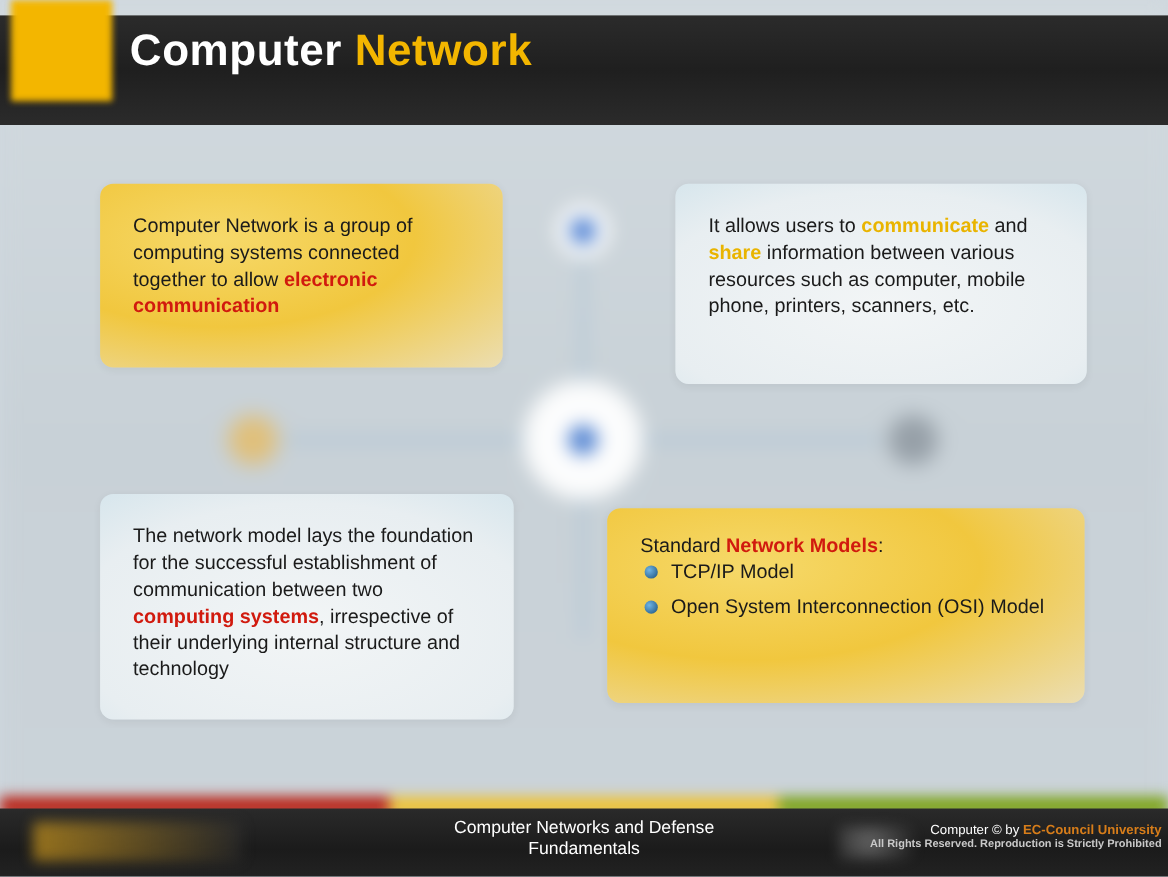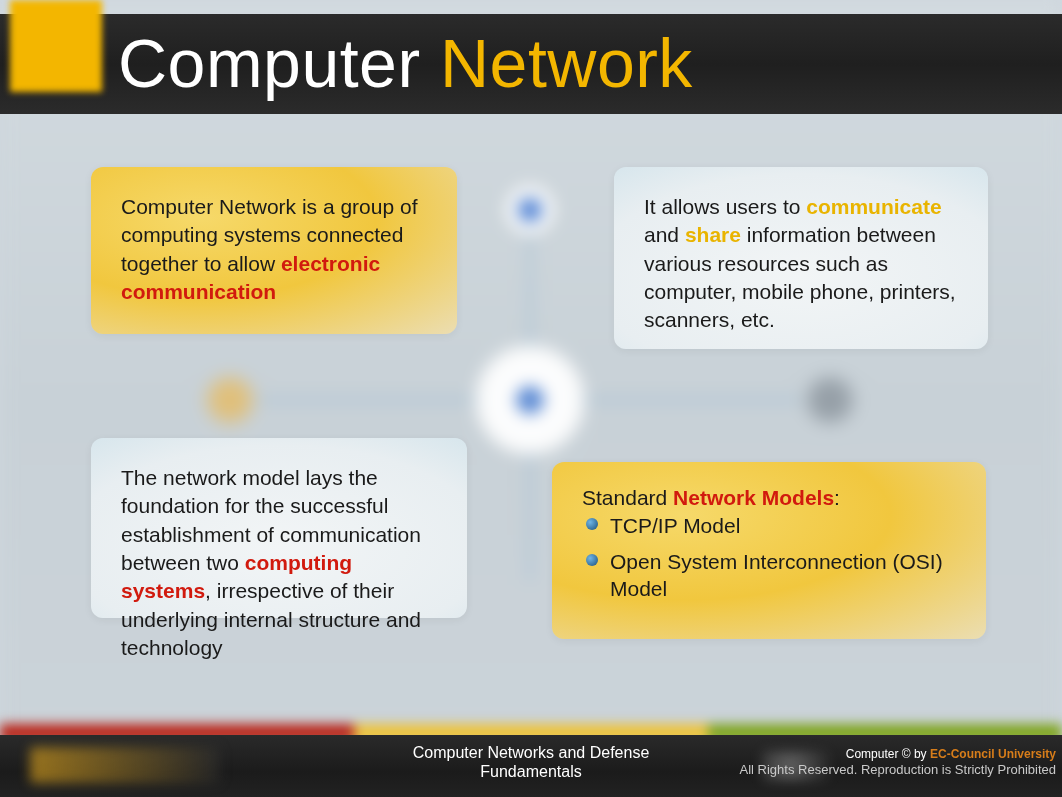--- a/index.html
+++ b/index.html
@@ -27,46 +27,46 @@
     display: flex; align-items: center;
     filter: blur(.3px);
   }
   .header-square {
     position: absolute; left: 10px; top: -14px; width: 92px; height: 92px;
     background: #f3b600;
     filter: blur(3px);
   }
   .title {
     position: absolute; left: 118px; top: 10px;
-    font-size: 68px; font-weight: 400; letter-spacing: .5px;
+    font-size: 40px; font-weight: 700; letter-spacing: .5px;
     color: #fff;
   }
   .title .accent { color: #f3b600; }
 
   
   .card {
     position: absolute;
     border-radius: 12px;
     padding: 26px 30px 26px 30px;
-    font-size: 21px; line-height: 1.35;
+    font-size: 18px; line-height: 1.35;
     color: #1a1a1a;
     box-shadow: 0 2px 8px rgba(0,0,0,.06);
   }
   .card.yellow {
     background: radial-gradient(ellipse 120% 120% at 30% 30%, #f6d96a 0%, #f1c73e 40%, #e9e7e2 100%);
   }
   .card.blue {
     background: radial-gradient(ellipse 140% 140% at 50% 60%, #f2f5f6 0%, #e8eef1 40%, #a7cfe0 100%);
   }
   .hl-red { color: #d11a0e; font-weight: 700; }
   .hl-gold { color: #e9b400; font-weight: 700; }
 
   #card-tl { left: 91px; top: 167px; width: 366px; height: 167px; }
   #card-tr { left: 614px; top: 167px; width: 374px; height: 182px; }
-  #card-bl { left: 91px; top: 438px; width: 376px; height: 180px; }
+  #card-bl { left: 91px; top: 449px; width: 376px; height: 205px; }
   #card-br { left: 552px; top: 462px; width: 434px; height: 177px; padding-top: 22px; }
 
   #card-br .list-title { }
   #card-br ul { list-style: none; padding-left: 28px; }
   #card-br li { position: relative; margin-bottom: 8px; line-height: 1.3; }
   #card-br li::before {
     content: ""; position: absolute; left: -24px; top: 6px;
     width: 12px; height: 12px; border-radius: 50%;
     background: radial-gradient(circle at 35% 35%, #6fb5e6, #1a4f7a);
   }
@@ -96,21 +96,21 @@
   }
   .footer-center {
     position: absolute; left: 0; width: 100%; top: 8px;
     text-align: center; font-size: 16px; line-height: 1.2;
   }
   .footer-right {
     position: absolute; right: 6px; top: 12px; text-align: right;
     font-size: 12px; line-height: 1.25;
   }
   .footer-right .org { color: #d77d1a; font-weight: 600; }
-  .footer-right .sub { color: #c9c9c9; font-size: 13px; }
+  .footer-right .sub { color: #c9c9c9; font-size: 10px; font-weight: bold; }
 
   .footer-blob {
     position: absolute; right: 230px; top: 16px; width: 70px; height: 30px;
     background: radial-gradient(circle at 40% 50%, rgba(200,200,200,.4), rgba(0,0,0,0));
     filter: blur(6px);
   }
 </style>
 </head>
 <body>
 

